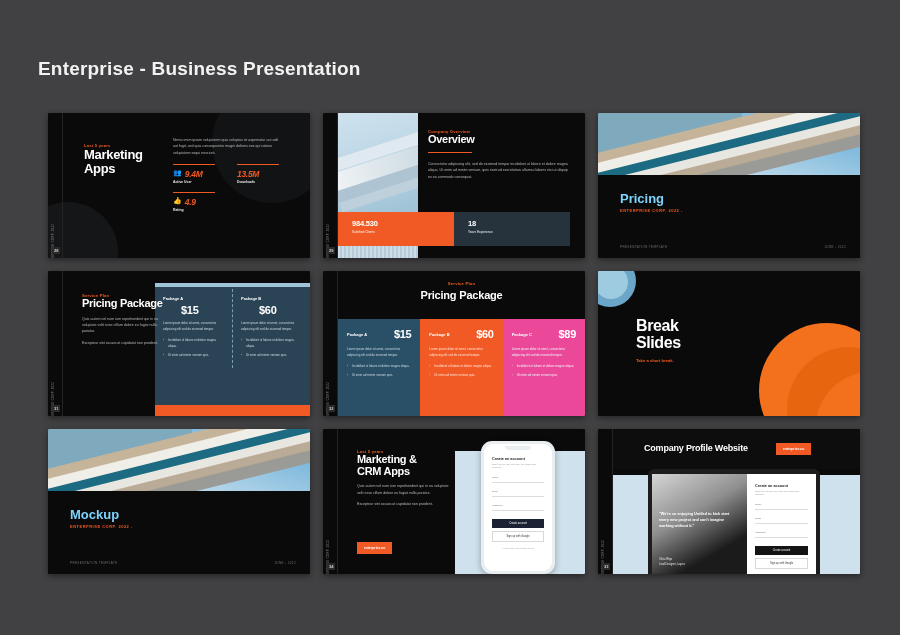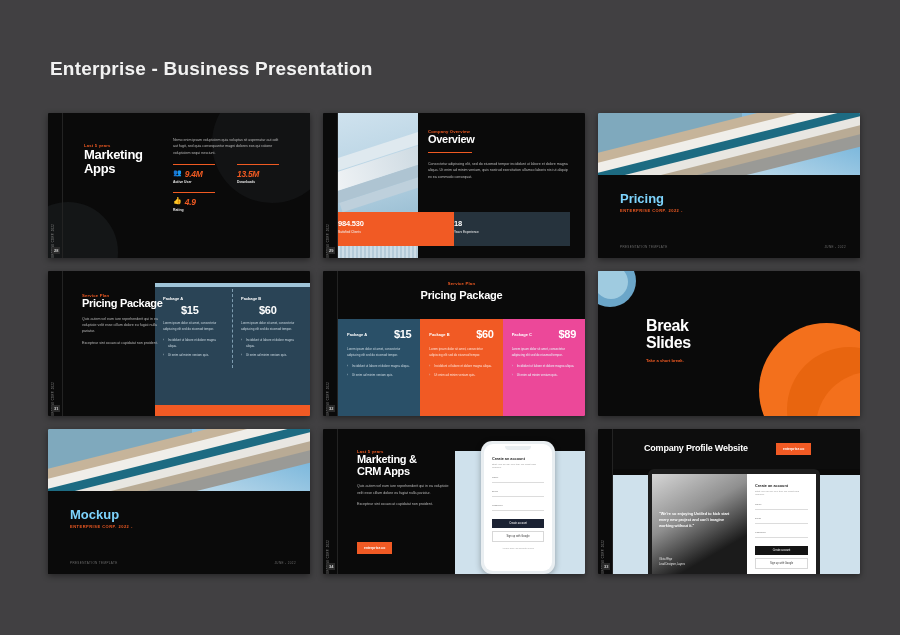--- a/index.html
+++ b/index.html
@@ -4,21 +4,21 @@
 <style>
   * { box-sizing: border-box; margin: 0; padding: 0; }
   html, body {
     width: 900px; height: 635px;
     background: #414042;
     font-family: "Liberation Sans", sans-serif;
     overflow: hidden;
   }
   .page-title {
     position: absolute;
-    left: 50px; top: 58px;
+    left: 38px; top: 58px;
     font-size: 19px; font-weight: bold;
     color: #f2f2f2; letter-spacing: 0.2px;
   }
   .grid {
     position: absolute;
     left: 48px; top: 113px;
     width: 806px;
     display: grid;
     grid-template-columns: repeat(3, 262px);
     grid-template-rows: repeat(3, 145px);
@@ -73,21 +73,21 @@
      overflow:hidden;}
   .s2-photo:before{ content:""; position:absolute; left:-12px; top:42px; width:130px; height:18px;
      background:linear-gradient(90deg,#f1f4f6,#c2d2dc); transform:rotate(-18deg);
      box-shadow:0 14px 0 -2px #aec4d2, 0 26px 0 -4px #bed0dc, 0 -16px 0 -3px #dfe9ef;}
   .s2-photo:after{ content:""; position:absolute; left:0; bottom:0; width:100%; height:34px;
      background:repeating-linear-gradient(90deg,#cddde7 0 2px,#b5cbd9 2px 4px);}
   .s2-right{ position:absolute; left:105px; top:16px; width:140px;}
   .s2-title{ font-size:11px; }
   .s2-rule{ width:44px; height:1.4px; background:#f05a22; margin:6px 0 8px;}
   .s2-stats{ position:absolute; left:15px; bottom:12px; display:flex; width:232px; height:34px;}
-  .s2-box{ flex:1; padding:7px 0;}
+  .s2-box{ flex:1; padding:7px 14px;}
   .s2-box.orange{ background:#f15a24; }
   .s2-box.dark{ background:#26333d; }
   .s2-box.blue{ background:#5b9ec4; }
   .s2-num{ color:#fff; font-weight:bold; font-size:7.5px; letter-spacing:-0.2px;}
   .s2-lbl{ color:#f3f3f3; font-size:3.2px; margin-top:2px;}
 
   
   .hero-photo{ position:absolute; left:0; top:0; width:100%; height:62px; overflow:hidden;
      background:#7fa9bd;}
   .band{ position:absolute; left:-40%; width:190%; height:12px; transform:rotate(-14deg);}
@@ -130,21 +130,21 @@
   .s6-blue{ position:absolute; left:-14px; top:-16px; width:52px; height:52px; border-radius:50%;
      background:#6ba6c9;}
   .s6-blue2{ position:absolute; left:-4px; top:-6px; width:34px; height:34px; border-radius:50%;
      background:#9fcbe0;}
   .s6-or1{ position:absolute; right:-34px; bottom:-42px; width:135px; height:135px; border-radius:50%;
      background:#f3701c;}
   .s6-or2{ position:absolute; right:-52px; bottom:-56px; width:125px; height:125px; border-radius:50%;
      background:#e8650f;}
   .s6-or3{ position:absolute; right:-66px; bottom:-66px; width:110px; height:110px; border-radius:50%;
      background:#f3701c;}
-  .s6-txt{ position:absolute; left:38px; top:46px;margin-left:10px;}
+  .s6-txt{ position:absolute; left:38px; top:46px;}
   .s6-title{ color:#fff; font-size:16px; font-weight:bold; line-height:1.08; letter-spacing:-0.4px;}
   .s6-sub{ color:#f05a22; font-size:4.2px; font-weight:bold; margin-top:6px;}
 
   
   .s8-top{ position:absolute; left:15px; right:0; top:0; height:40px; background:#0d0d0d;}
   .s8-h{ position:absolute; left:46px; top:14px; color:#fff; font-size:9px; font-weight:bold;
      letter-spacing:-0.2px;}
   .badge{ background:#f15a24; color:#fff; font-size:3.4px; font-weight:bold; padding:4px 7px;
      display:inline-block;}
   .s8-badge{ position:absolute; left:178px; top:14px;}

